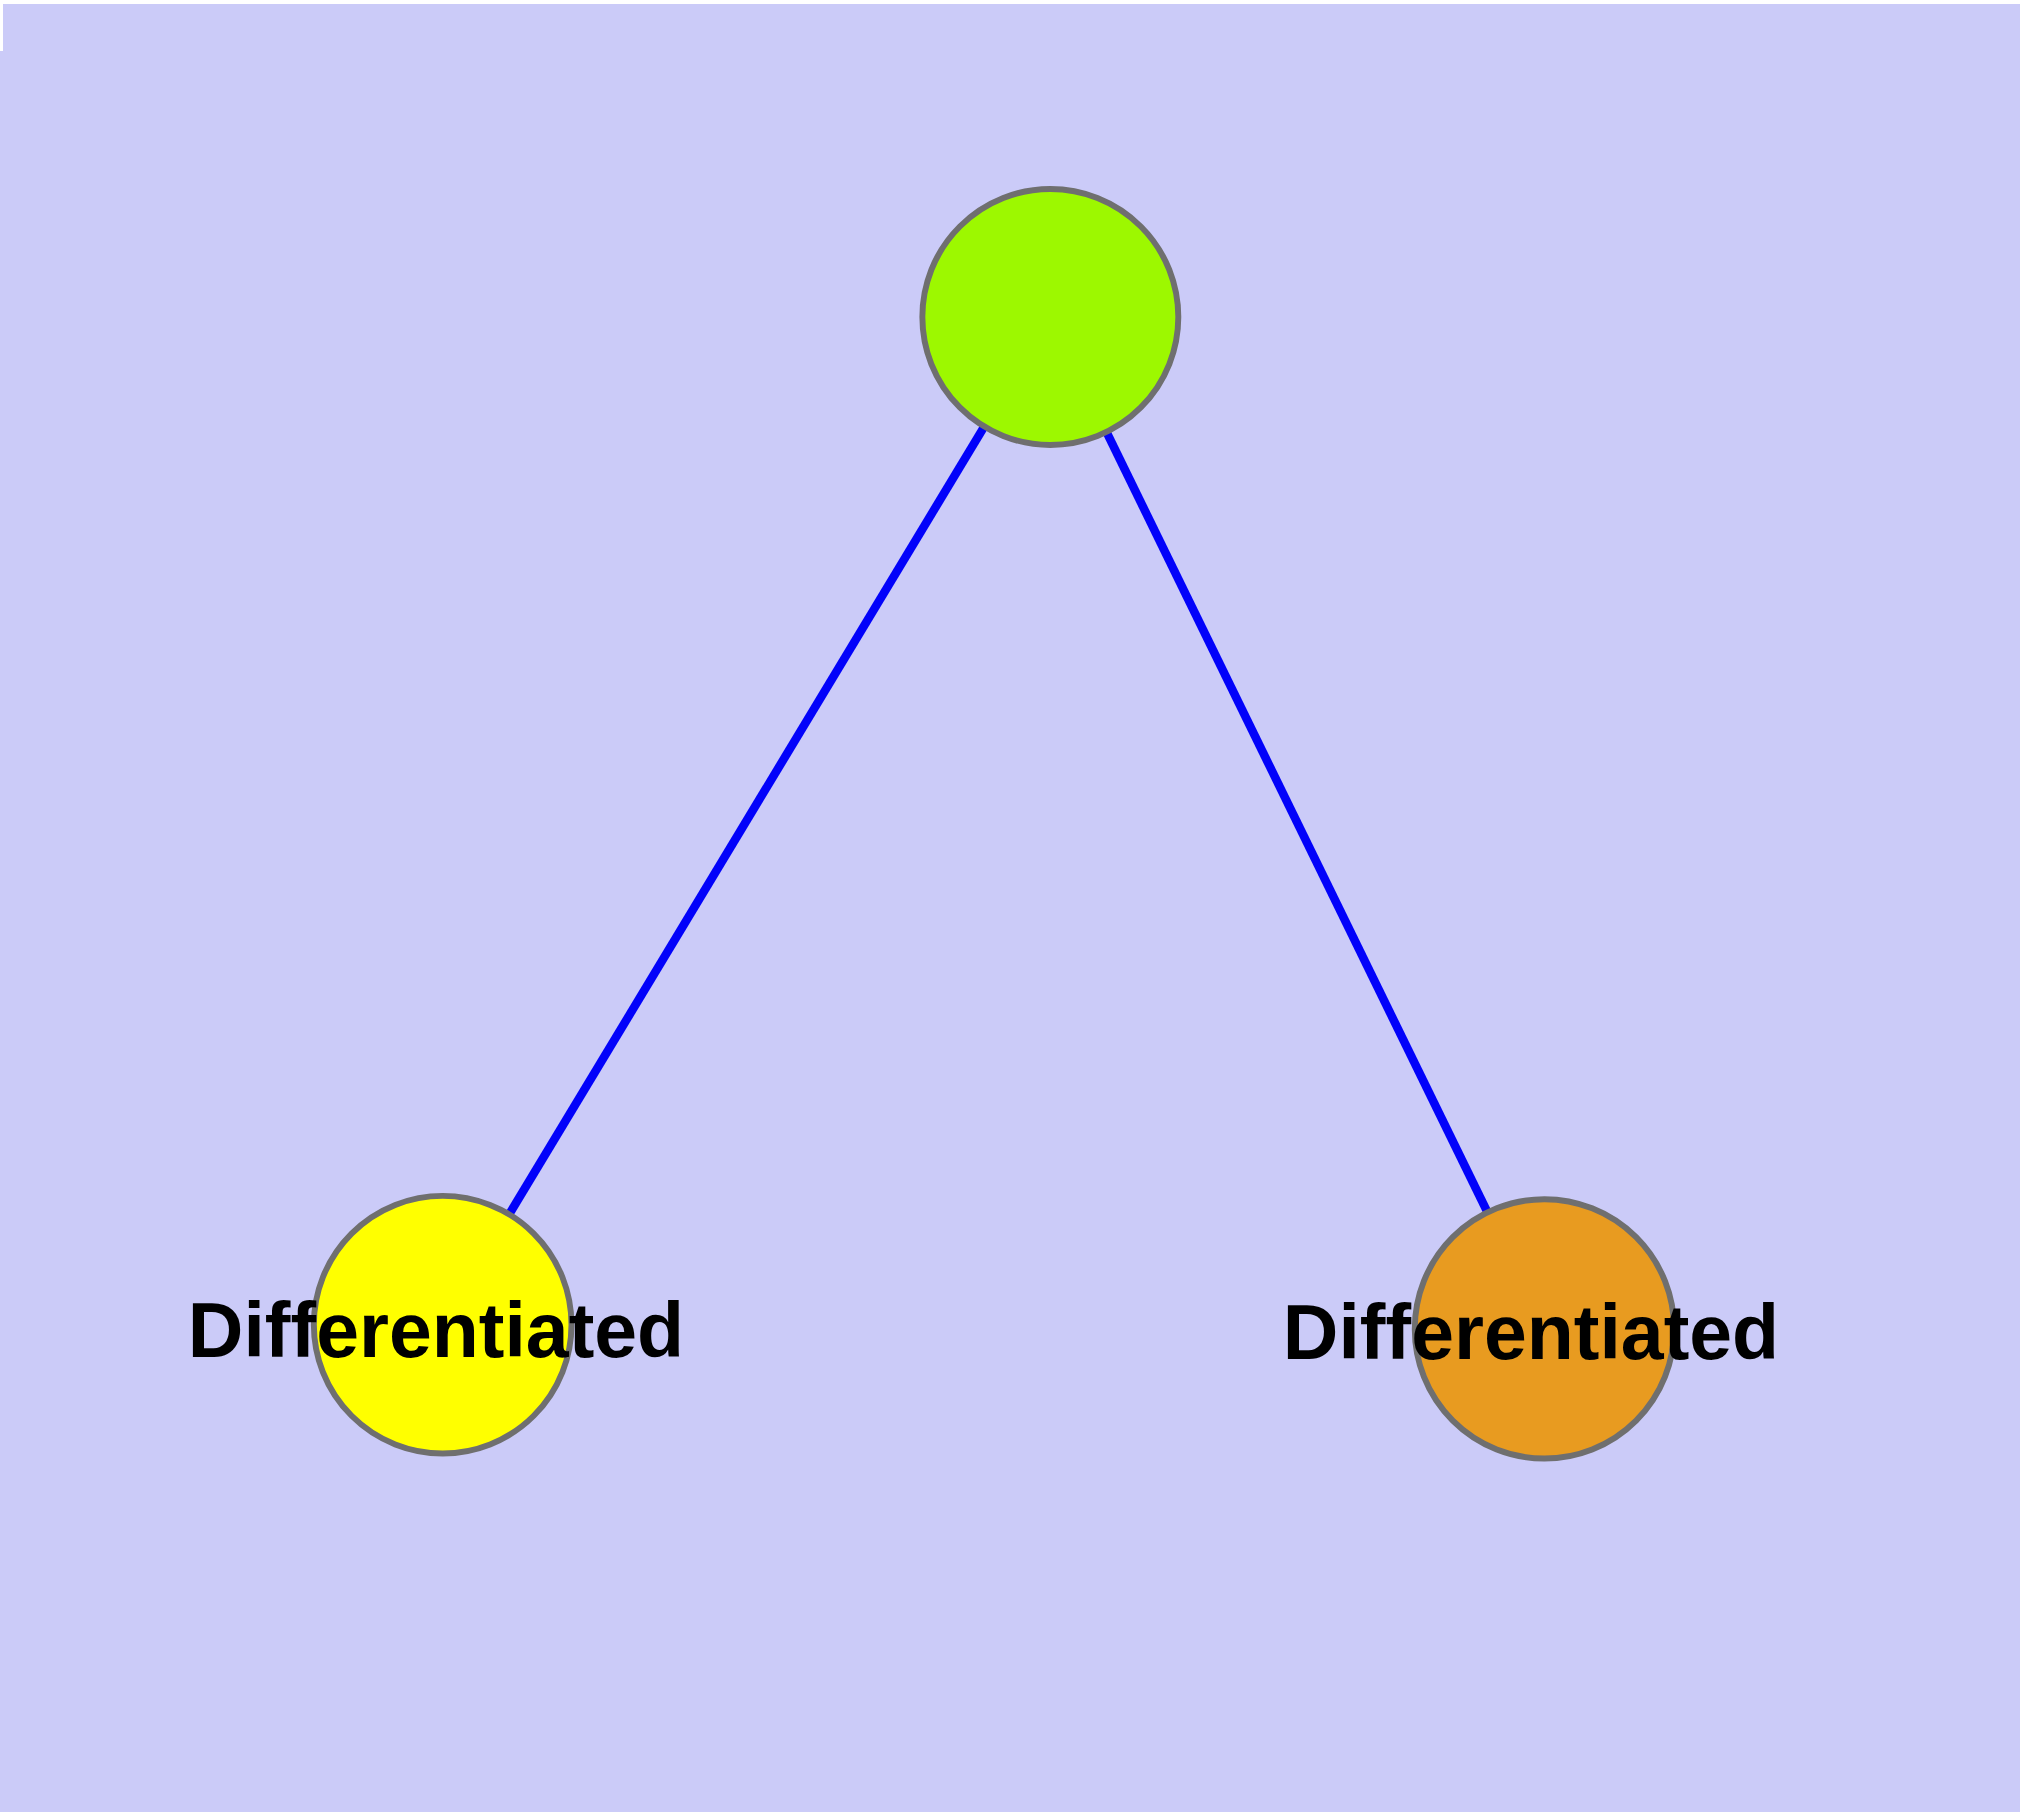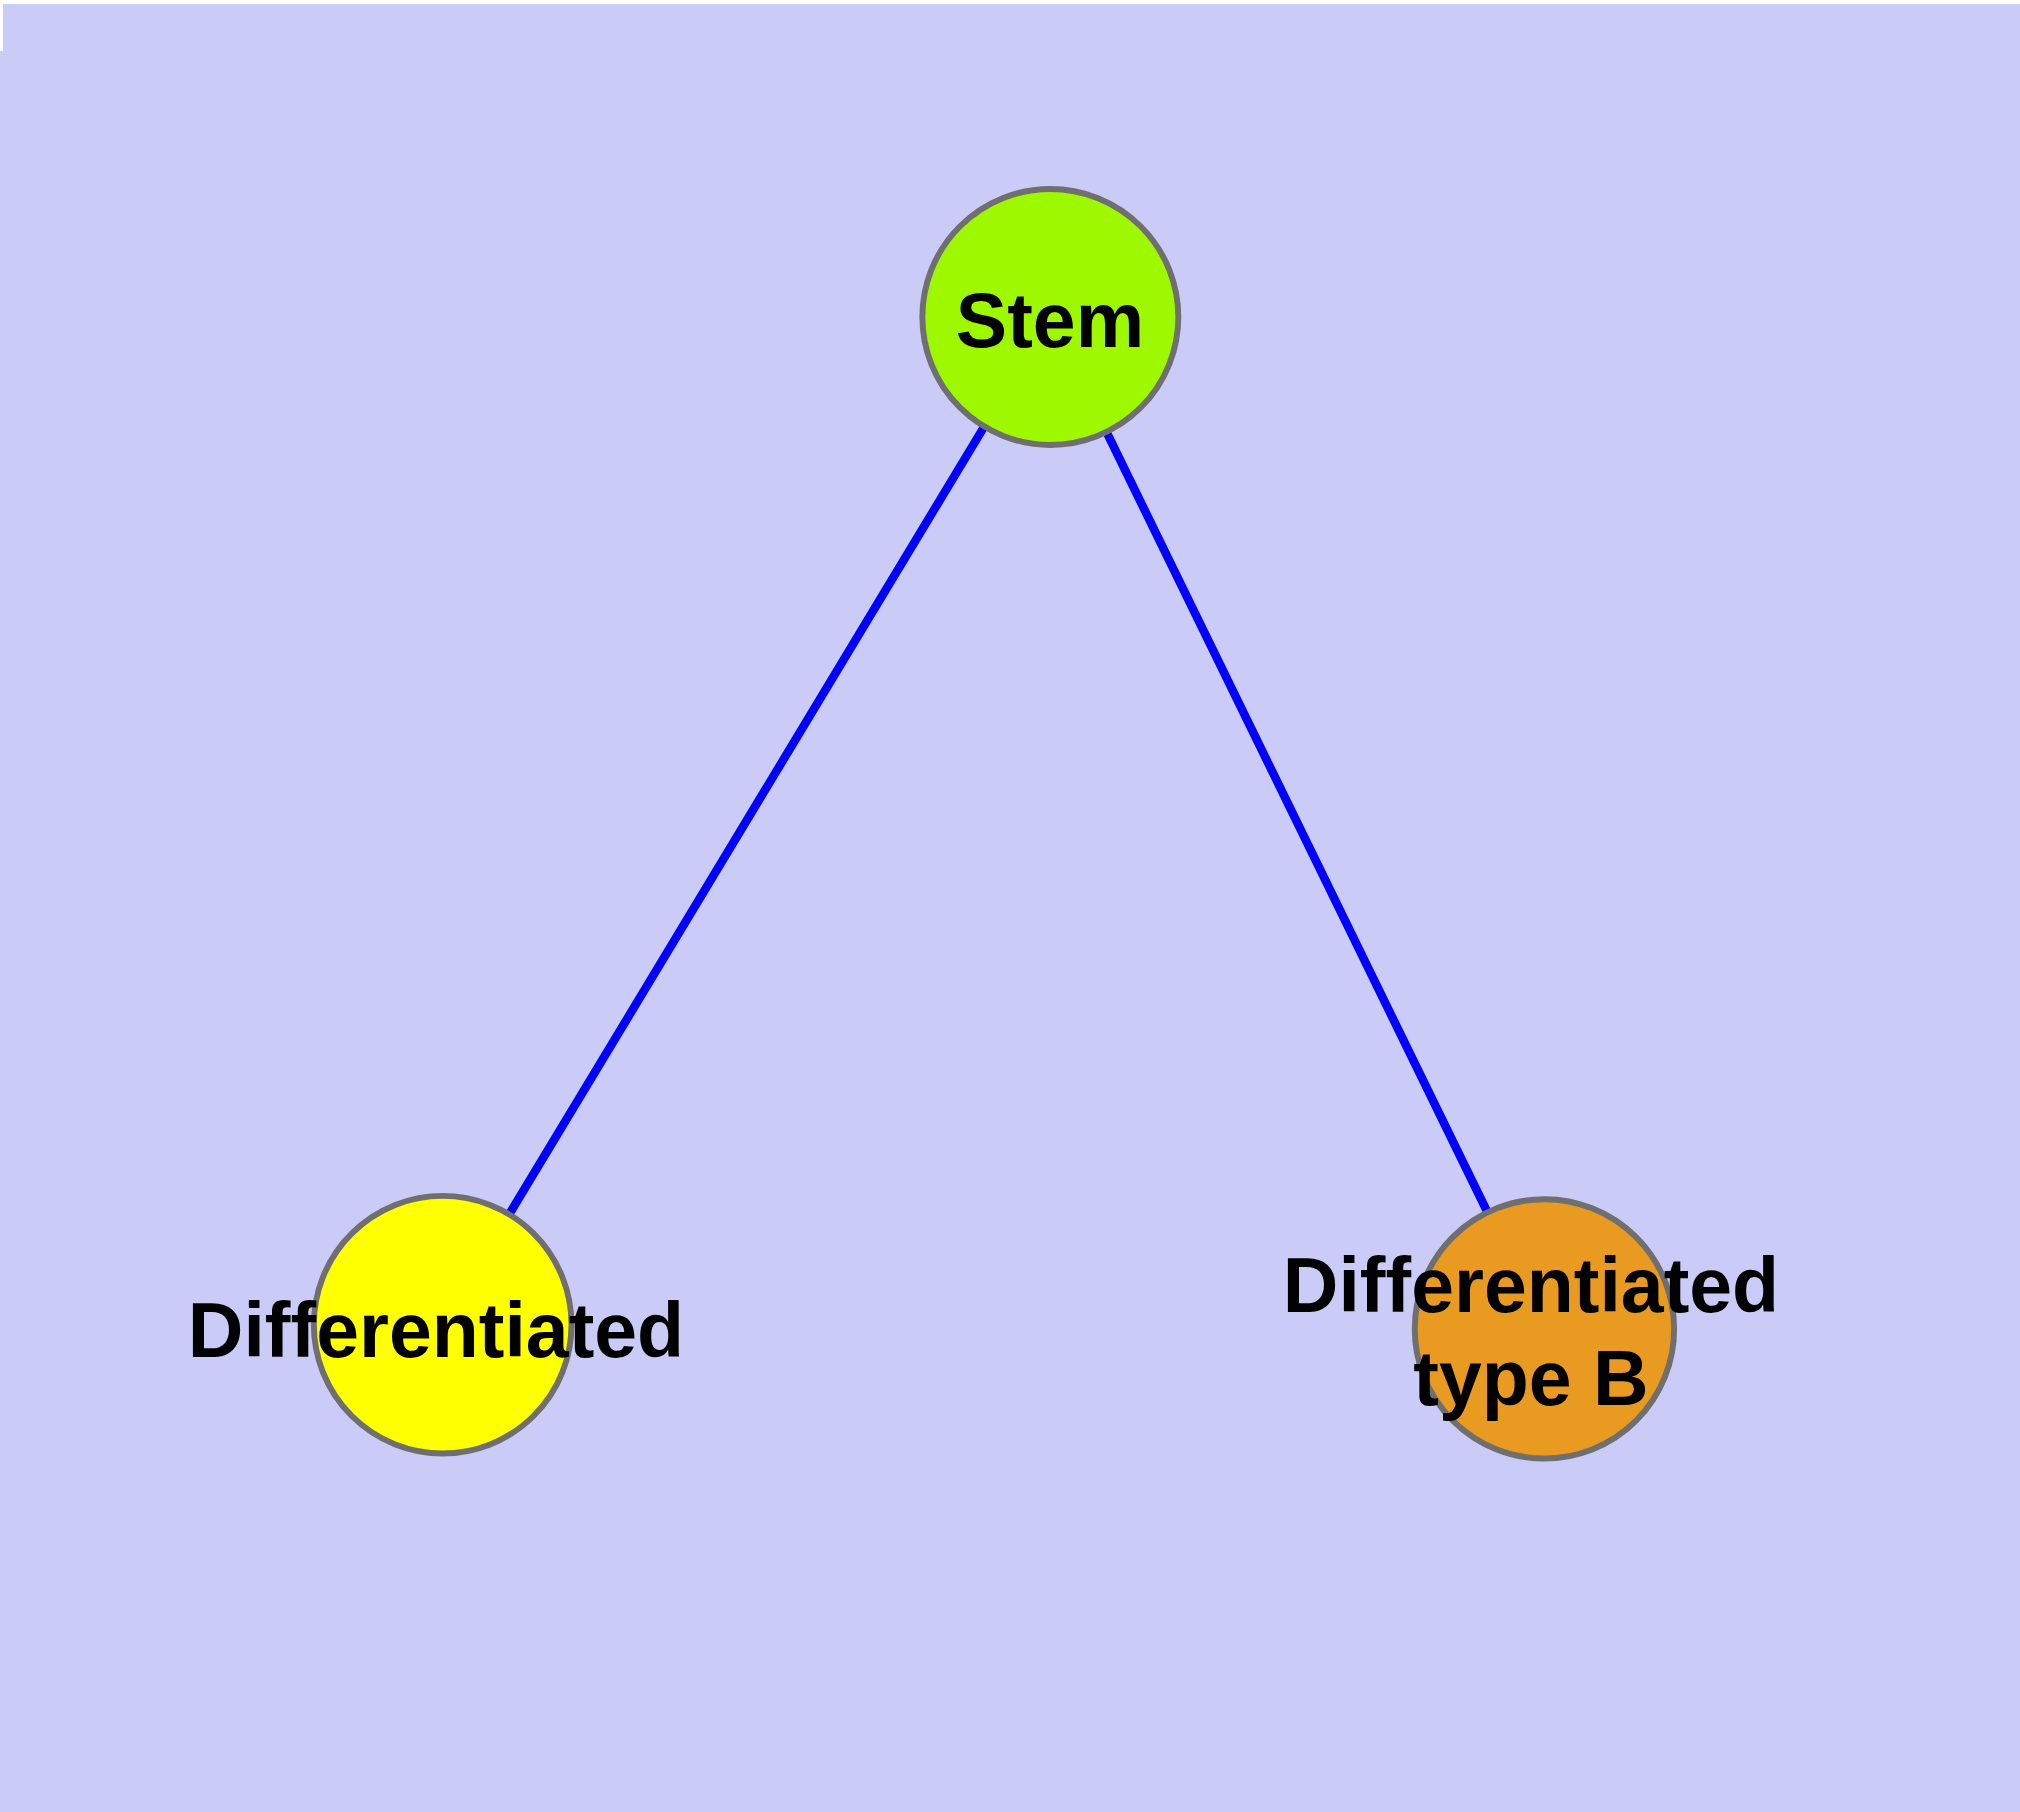--- a/index.html
+++ b/index.html
@@ -64,30 +64,26 @@
   <svg class="graph" viewBox="0 0 2384 2138">
 
     <line x1="1239" y1="374" x2="522" y2="1563" stroke="#0202FA"></line>
     <line x1="1239" y1="374" x2="1822" y2="1568" stroke="#0202FA"></line>
 
     <circle cx="1239" cy="374" r="151" fill="#9DF800" stroke="#6F6F6F"></circle>
     <circle cx="522" cy="1563" r="152" fill="#FFFF00" stroke="#6F6F6F"></circle>
     <circle cx="1822" cy="1568" r="153" fill="#E89B20" stroke="#6F6F6F"></circle>
   </svg>
 
-  <div class="node-label" style="left:1050px; top:320px;">
-    <div>Stem</div>
-  </div>
 
   <div class="node-label" style="left:436px; top:1330px;">
     <div>Differentiated</div>
   </div>
 
   <div class="node-label" style="left:1531px; top:1332px;">
     <div>Differentiated</div>
-    <div>type B</div>
   </div>
 
   <div class="top-strip"></div>
   <div class="left-strip"></div>
 
 </div>
 
 
 </body></html>

